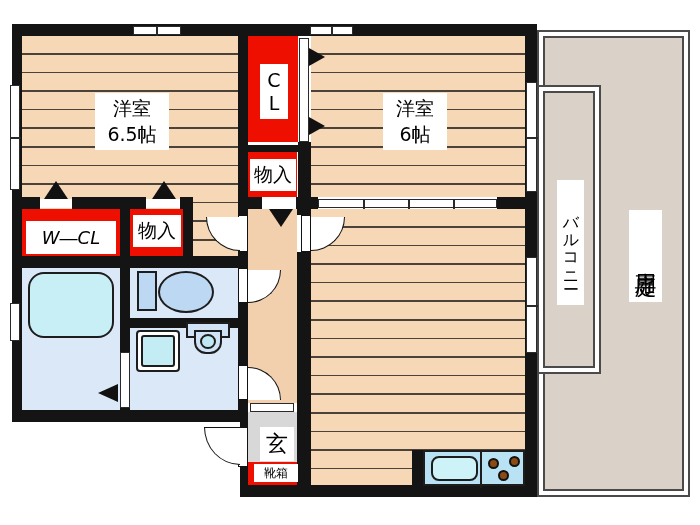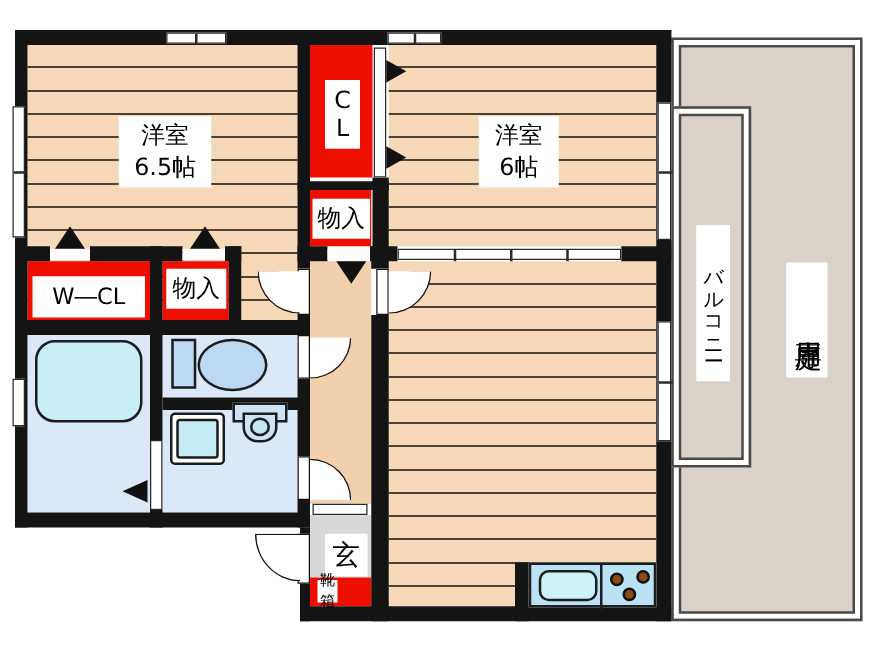--- a/index.html
+++ b/index.html
@@ -141,19 +141,19 @@
 
   <div class="abs label" style="left:95px;top:93px;width:74px;height:57px;font-size:19px;line-height:1.35;">
     <div><span>洋室</span><br><span>6.5帖</span></div>
   </div>
   <div class="abs label" style="left:383px;top:93px;width:64px;height:57px;font-size:19px;line-height:1.35;">
     <div><span>洋室</span><br><span>6帖</span></div>
   </div>
   <div class="abs label vtext" style="left:260px;top:64px;width:28px;height:55px;font-size:19px;">CL</div>
   <div class="abs label" style="left:250px;top:159px;width:46px;height:32px;font-size:19px;">物入</div>
   <div class="abs label" style="left:133px;top:215px;width:48px;height:32px;font-size:19px;">物入</div>
-  <div class="abs label" style="left:26px;top:221px;width:90px;height:33px;font-size:18px;">W―CL</div>
+  <div class="abs label" style="left:26px;top:221px;width:90px;height:33px;font-size:18px;font-style:italic;">W―CL</div>
   <div class="abs label" style="left:260px;top:427px;width:34px;height:34px;font-size:22px;">玄</div>
-  <div class="abs label" style="left:254px;top:464px;width:16px;height:18px;font-size:12px;">靴箱</div>
+  <div class="abs label" style="left:254px;top:464px;width:44px;height:18px;font-size:12px;">靴箱</div>
   <div class="abs label vtext" style="left:557px;top:180px;width:27px;height:125px;font-size:16px;">バルコニー</div>
   <div class="abs label vtext" style="left:629px;top:210px;width:33px;height:92px;font-size:22px;">専用庭</div>
 
 </div>
 
 </body></html>

